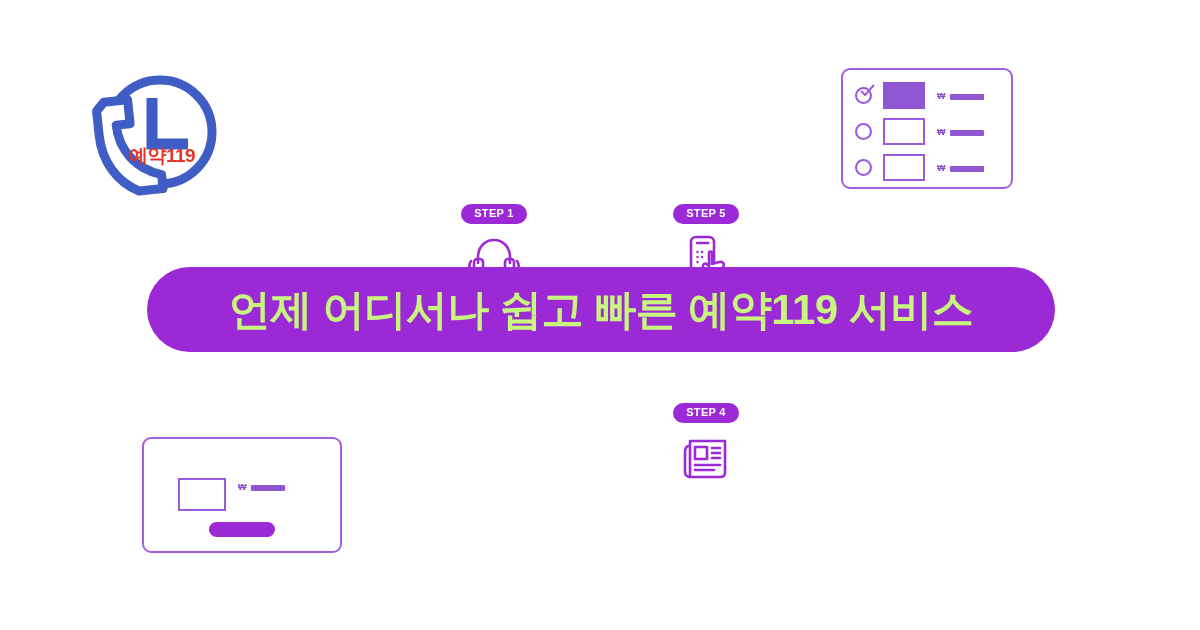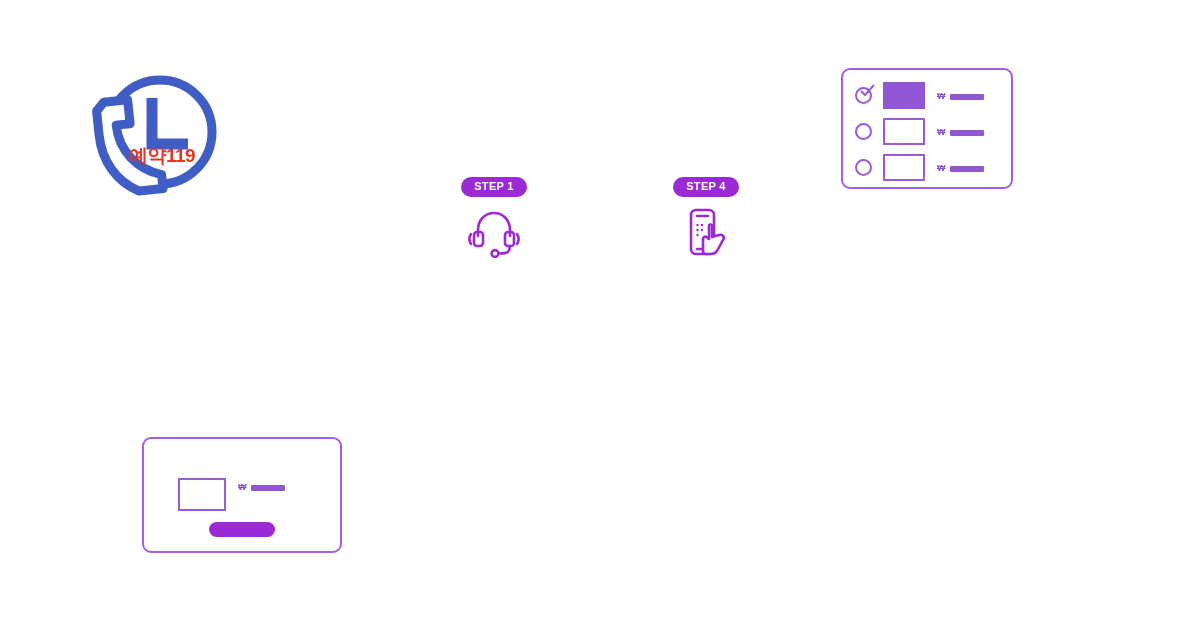--- a/index.html
+++ b/index.html
@@ -64,20 +64,21 @@
     letter-spacing: -0.5px;
     white-space: nowrap;
     line-height: 1;
   }
 
   
   .step {
     position: absolute;
     width: 120px;
     text-align: center;
+    margin-top: 27px;
   }
   .step-badge {
     display: inline-block;
     background: #9b2ad6;
     color: #ffffff;
     font-size: 11px;
     font-weight: 700;
     letter-spacing: 0.3px;
     padding: 4px 13px 5px 13px;
     border-radius: 11px;
@@ -261,21 +262,21 @@
         <rect x="39" y="26" width="9" height="14" rx="3"></rect>
         <path d="M5 28 C3 31 3 35 5 38"></path>
         <path d="M51 28 C53 31 53 35 51 38"></path>
         <path d="M43.5 40 L43.5 43 C43.5 46 40 47.5 33 47.5"></path>
         <circle cx="29" cy="47.5" r="3.4"></circle>
       </g>
     </svg>
   </div>
 
   <div class="step" id="step2">
-    <span class="step-badge">STEP 4</span>
+    <span class="step-badge">STEP 5</span>
     <svg class="step-icon" viewBox="0 0 56 52" aria-hidden="true">
       <g fill="none" stroke="#9b2ad6" stroke-width="2.6" stroke-linecap="round" stroke-linejoin="round">
         <rect x="13" y="4" width="23" height="44" rx="5"></rect>
         <path d="M19 10 L30 10"></path>
         <path d="M19 43 L26 43"></path>
         <circle cx="19.5" cy="19" r="1.2" fill="#9b2ad6" stroke="none"></circle>
         <circle cx="24" cy="19" r="1.2" fill="#9b2ad6" stroke="none"></circle>
         <circle cx="19.5" cy="24" r="1.2" fill="#9b2ad6" stroke="none"></circle>
         <circle cx="24" cy="24" r="1.2" fill="#9b2ad6" stroke="none"></circle>
         <circle cx="19.5" cy="29" r="1.2" fill="#9b2ad6" stroke="none"></circle>
@@ -290,20 +291,37 @@
                  L28 48
                  C26 48 25 46.5 25 45
                  L25 33
                  C25 31 27 30 28.5 31
                  L31 33 Z" fill="#ffffff"></path>
       </g>
     </svg>
   </div>
 
 
+  <div class="step" id="step4">
+    <span class="step-badge">STEP 4</span>
+    <svg class="step-icon" viewBox="0 0 56 52" aria-hidden="true">
+      <g fill="none" stroke="#9b2ad6" stroke-width="2.6" stroke-linecap="round" stroke-linejoin="round">
+
+        <path d="M11 14 C8 14 7 17 7 21 L7 40 C7 43 9 45 12 45"></path>
+
+        <path d="M12 9 L47 9 L47 41 C47 43.5 45 45 42.5 45 L12 45 Z"></path>
+        <rect x="17" y="15" width="12" height="12"></rect>
+        <path d="M34 16 L42 16"></path>
+        <path d="M34 21 L42 21"></path>
+        <path d="M34 26 L42 26"></path>
+        <path d="M17 33 L42 33"></path>
+        <path d="M17 38 L36 38"></path>
+      </g>
+    </svg>
+  </div>
 
   <div class="card" id="list-card">
     <div class="list-row" style="top:10px;">
       <span class="radio checked">
         <svg class="tick" viewBox="0 0 16 16" aria-hidden="true">
           <path d="M2.5 7.5 L6 11 L14.5 1.5" fill="none" stroke="#9b59dd" stroke-width="2" stroke-linecap="round" stroke-linejoin="round"></path>
         </svg>
       </span>
       <span class="thumb filled"></span>
       <span class="row-lines">
@@ -336,20 +354,23 @@
         <span class="line w100"></span>
         <span class="line w100"></span>
         <span class="price">
           <span class="won">₩</span>
           <span class="price-bar"></span>
         </span>
       </span>
     </div>
   </div>
 
+  <div id="banner">
+    <span class="banner-text">언제 어디서나 쉽고 빠른 예약119 서비스</span>
+  </div>
 
   <div class="card" id="res-card">
     <div id="res-body">
       <span id="res-thumb"></span>
       <span id="res-lines">
         <span class="line w100"></span>
         <span class="line w82"></span>
         <span class="price">
           <span class="won">₩</span>
           <span class="price-bar"></span>

